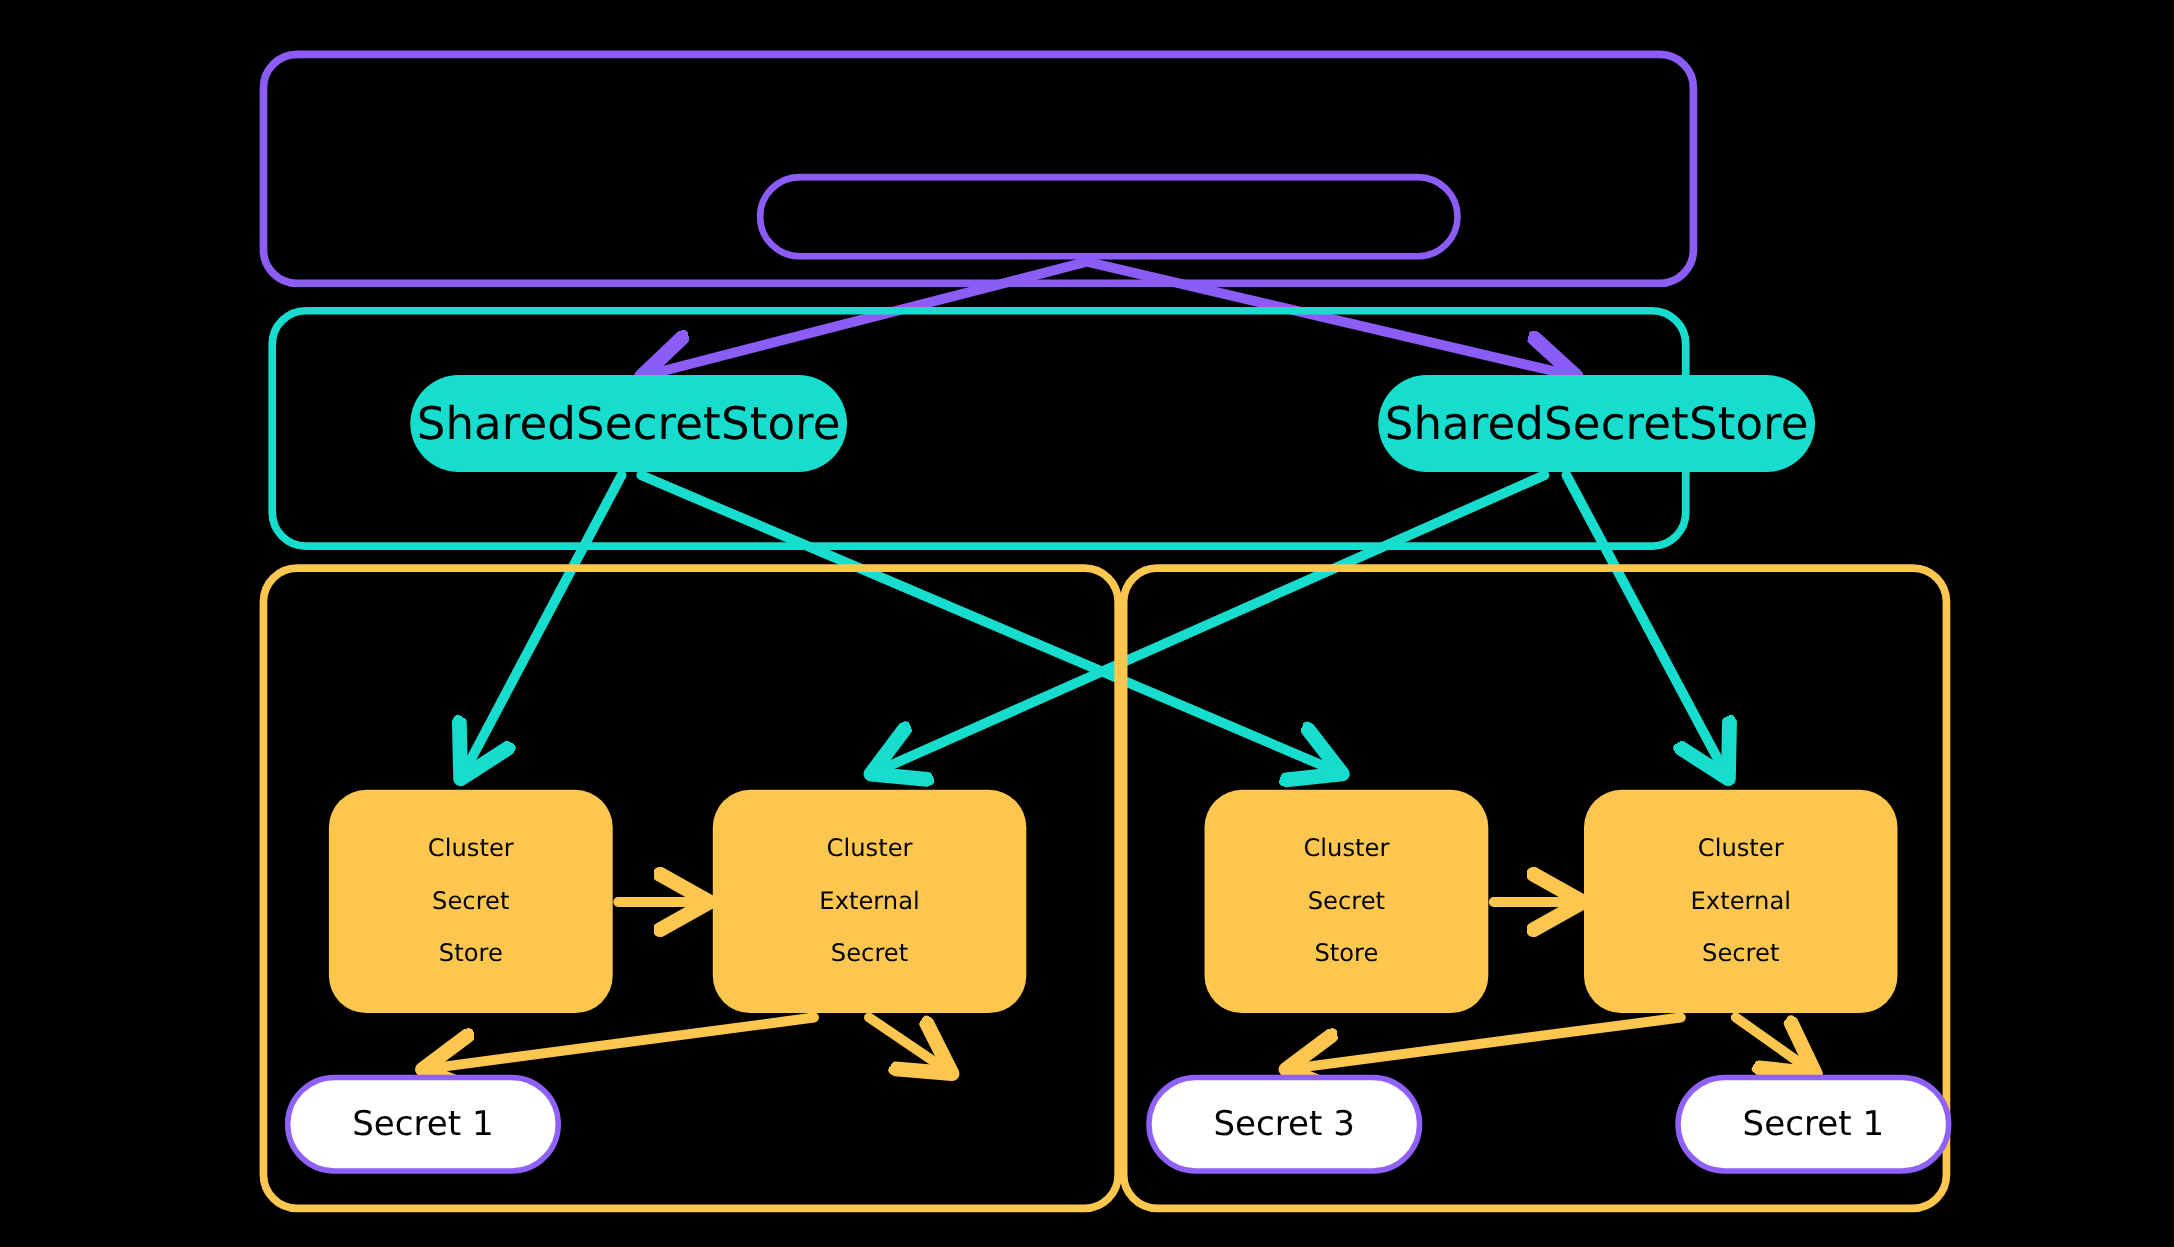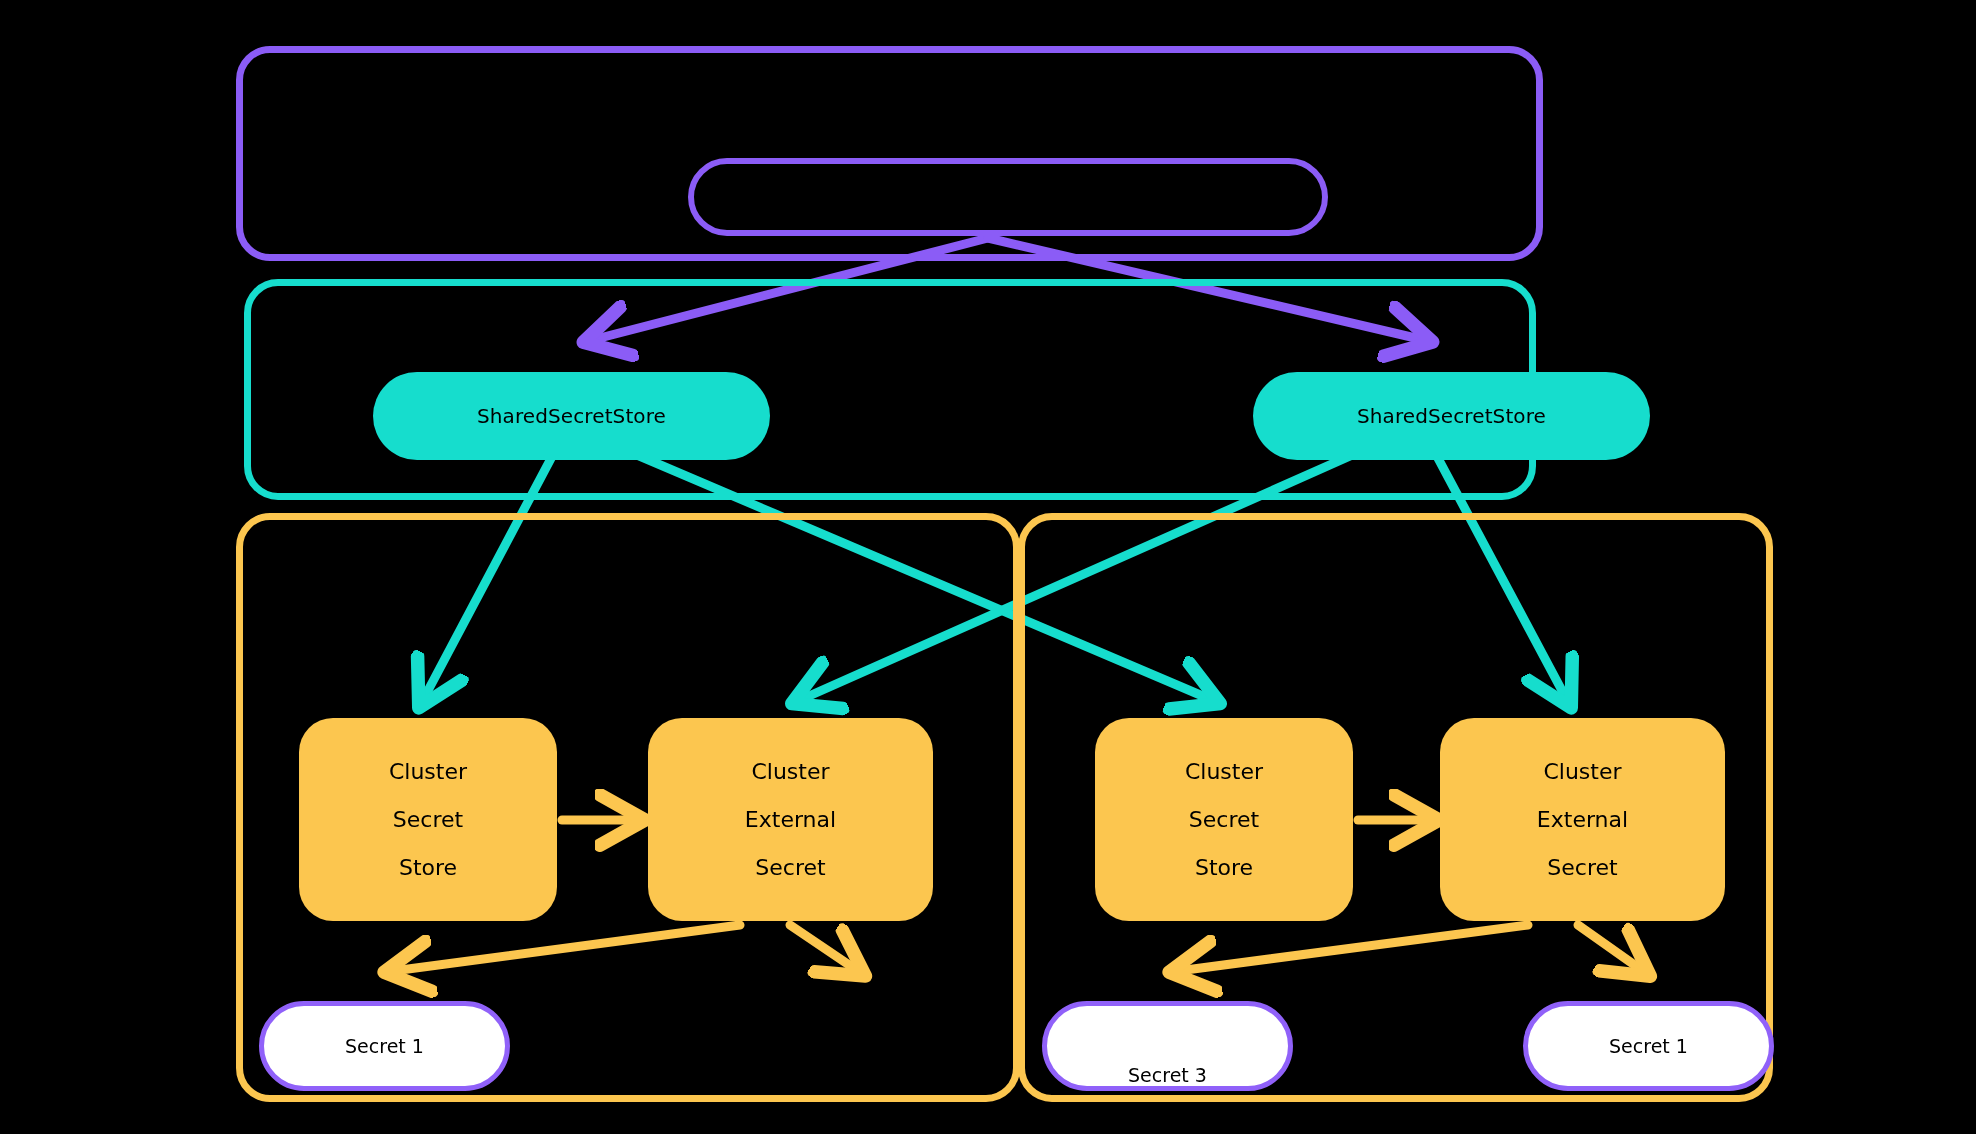--- a/index.html
+++ b/index.html
@@ -80,55 +80,54 @@
     border-radius: 44px;
     background: transparent;
     z-index: 6;
   }
 
   .sss {
     top: 341px;
     width: 397px; height: 88px;
     background: #16DDCD;
     border-radius: 44px;
-    font-size: 20px;
+    font-size: 41px;
     letter-spacing: 0.1px;
     z-index: 6;
-    margin-top: 31px;
   }
   .sss-left  { left: 373px; }
   .sss-right { left: 1253px; }
 
   .cbox {
     top: 718px;
     width: 258px; height: 203px;
     background: #FCC64F;
     border-radius: 34px;
     font-size: 22px;
     line-height: 48px;
     z-index: 6;
   }
   .cbox-wide { width: 285px; }
   .css-a { left: 299px; }
   .ces-a { left: 648px; }
   .css-b { left: 1095px; }
   .ces-b { left: 1440px; }
 
   .secret {
-    top: 1001px;
+    top: 977px;
     width: 251px; height: 90px;
     background: #FFFFFF;
     border: 5px solid #9061F9;
     border-radius: 45px;
-    font-size: 19px;
+    font-size: 31px;
     z-index: 6;
   }
   .sec-1 { left: 259px; }
   .sec-2 { left: 741px; }
-  .sec-3 { left: 1042px; align-items: flex-end; }
+  .sec-3 { left: 1042px; }
   .sec-4 { left: 1523px; }
 
   .nlabel { display: block; }
 </style>
 </head>
 <body>
 
 <div id="stage">
 
   <svg id="wires" viewBox="0 0 1976 1134">

